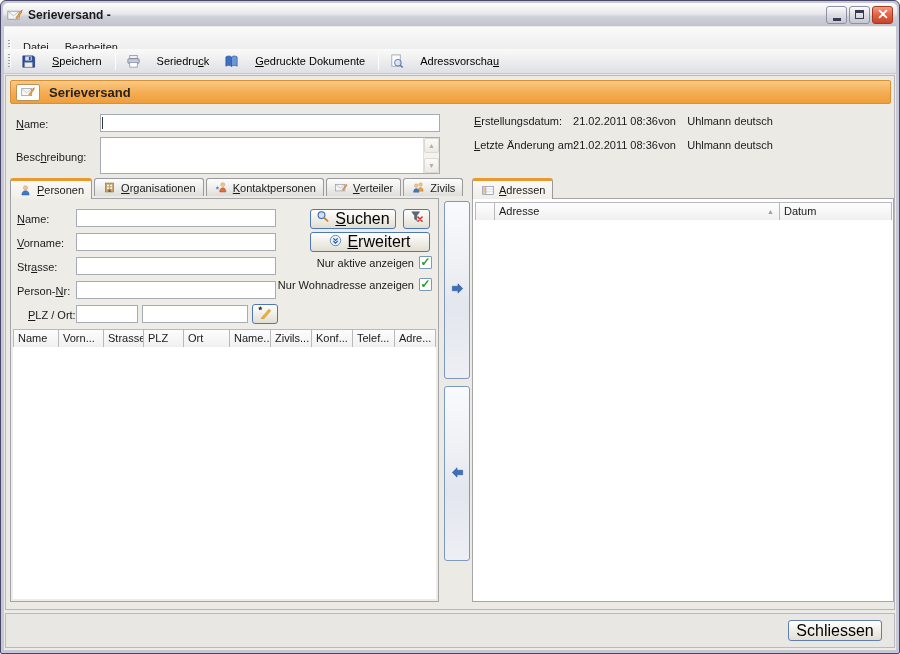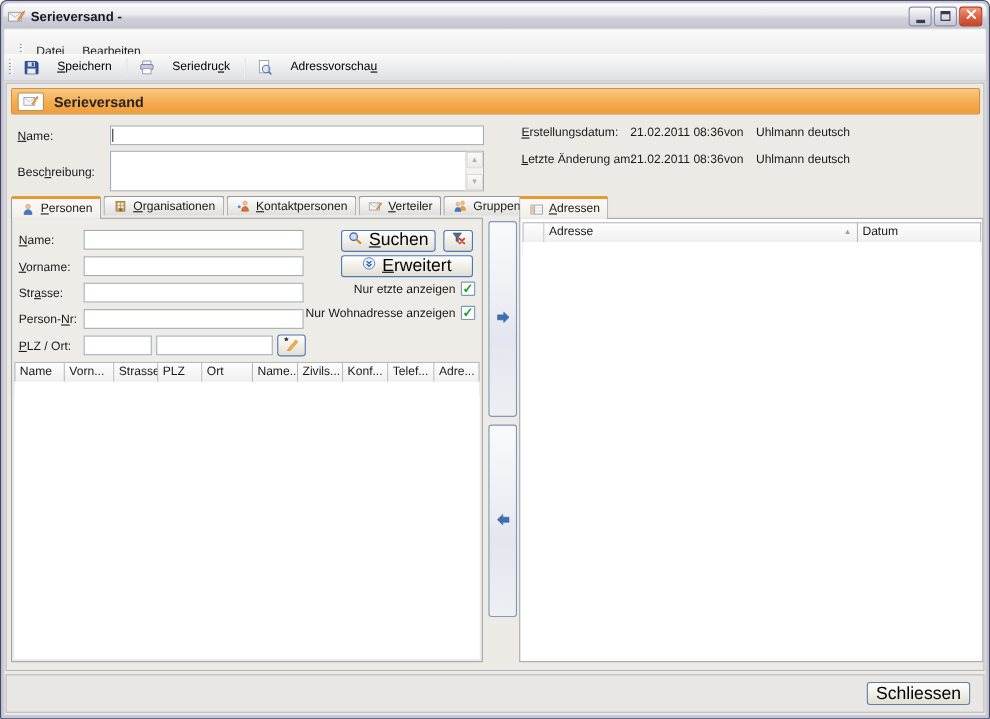--- a/index.html
+++ b/index.html
@@ -36,21 +36,21 @@
   
   .frame-body {
     position: absolute; left: 3px; right: 3px; top: 25px; bottom: 3px;
     background: #EDEBE7;
   }
 
   
   .menubar {
     position: absolute; left: 0; right: 0; top: 1px; height: 39px;
     background: linear-gradient(#FAFAF8, #E4E5E9);
-    display: flex; align-items: center; padding-left: 13px;
+    display: flex; align-items: center; padding-left: 3px;
   }
   .toolbar {
     position: absolute; left: 0; right: 0; top: 23px; height: 25px;
     background: linear-gradient(#FAFAF8, #DFE0E5);
     border-bottom: 1px solid #C6C7CD;
     display: flex; align-items: center; padding-left: 3px;
   }
   .grip {
     width: 3px; height: 14px; margin: 0 4px 0 1px;
     background: repeating-linear-gradient(180deg, #9C9CAC 0 1px, transparent 1px 3px);
@@ -215,20 +215,29 @@
       <button class="tb-btn">
         <span class="icon14">
           <svg width="15" height="15" viewBox="0 0 16 16">
             <rect x="4" y="1.5" width="8" height="3.6" fill="#EEF1F6" stroke="#8A90A0" stroke-width="0.8"></rect>
             <rect x="2" y="5" width="12" height="5" rx="1" fill="#C3CBDA" stroke="#707A90" stroke-width="0.8"></rect>
             <rect x="4" y="9" width="8" height="5" fill="#FFF" stroke="#8A90A0" stroke-width="0.8"></rect>
           </svg>
         </span>
         <span>Seriedru<u>c</u>k</span>
       </button>
+      <button class="tb-btn">
+        <span class="icon14">
+          <svg width="15" height="15" viewBox="0 0 16 16">
+            <path d="M8 3.2 C6.5 1.7 3.8 1.9 2 3.1 V13 C3.8 11.8 6.5 11.8 8 13.2 Z" fill="#3D6FC4" stroke="#27509A" stroke-width="0.7"></path>
+            <path d="M8 3.2 C9.5 1.7 12.2 1.9 14 3.1 V13 C12.2 11.8 9.5 11.8 8 13.2 Z" fill="#6F97D8" stroke="#27509A" stroke-width="0.7"></path>
+          </svg>
+        </span>
+        <span><u>G</u>edruckte Dokumente</span>
+      </button>
       <div class="tb-sep"></div>
       <button class="tb-btn">
         <span class="icon14">
           <svg width="15" height="15" viewBox="0 0 16 16">
             <rect x="3" y="1" width="9" height="12" fill="#FFF" stroke="#98A0B0" stroke-width="0.9"></rect>
             <circle cx="9.5" cy="9.3" r="3.6" fill="rgba(170,200,235,0.45)" stroke="#5E78A8" stroke-width="1"></circle>
             <line x1="12.1" y1="12" x2="14.6" y2="14.5" stroke="#5E78A8" stroke-width="1.6"></line>
           </svg>
         </span>
         <span>Adressvorscha<u>u</u></span>
@@ -320,21 +329,21 @@
         </div>
         <div class="tab">
           <span class="icon14">
             <svg width="13" height="13" viewBox="0 0 16 16">
               <circle cx="10.5" cy="4.3" r="2.1" fill="#F2C291" stroke="#C08A4E" stroke-width="0.5"></circle>
               <path d="M7.2 12.5 C7.2 9.5 8.7 8 10.5 8 C12.3 8 13.8 9.5 13.8 12.5 Z" fill="#E8A23C" stroke="#B8741E" stroke-width="0.5"></path>
               <circle cx="5.2" cy="5.6" r="2.1" fill="#F2C291" stroke="#C08A4E" stroke-width="0.5"></circle>
               <path d="M1.9 13.8 C1.9 10.8 3.4 9.3 5.2 9.3 C7 9.3 8.5 10.8 8.5 13.8 Z" fill="#3F79C9" stroke="#2A5AA0" stroke-width="0.5"></path>
             </svg>
           </span>
-          <span>Gruppen</span>
+          <span>Zivils</span>
         </div>
       </div>
 
       <div class="tabs" style="left:466px; top:102px;">
         <div class="tab active">
           <span class="icon14">
             <svg width="14" height="13" viewBox="0 0 16 16">
               <rect x="1.5" y="3" width="13" height="10" fill="#FFF" stroke="#7A849A" stroke-width="0.8"></rect>
               <rect x="1.9" y="3.4" width="3.6" height="9.2" fill="#F5C98C"></rect>
               <line x1="5.5" y1="3" x2="5.5" y2="13" stroke="#7A849A" stroke-width="0.6"></line>
@@ -348,21 +357,21 @@
 
       <div class="panel left">
         <span class="lbl" style="left:6px; top:14px;"><u>N</u>ame:</span>
         <input class="txt" style="left: 65px; top: 10px; width: 200px; height: 18px;" value="">
         <span class="lbl" style="left:6px; top:38px;"><u>V</u>orname:</span>
         <input class="txt" style="left: 65px; top: 34px; width: 200px; height: 18px;" value="">
         <span class="lbl" style="left:6px; top:62px;">Str<u>a</u>sse:</span>
         <input class="txt" style="left: 65px; top: 58px; width: 200px; height: 18px;" value="">
         <span class="lbl" style="left:6px; top:86px;">Person-<u>N</u>r:</span>
         <input class="txt" style="left: 65px; top: 82px; width: 200px; height: 18px;" value="">
-        <span class="lbl" style="left:6px; top:110px;"><u>P</u>LZ / Ort:</span>
+        <span class="lbl" style="left:17px; top:110px;"><u>P</u>LZ / Ort:</span>
         <input class="txt" style="left: 65px; top: 106px; width: 62px; height: 18px;" value="">
         <input class="txt" style="left: 131px; top: 106px; width: 106px; height: 18px;" value="">
         <button class="btn-xp" style="left:241px; top:105px; width:26px; height:20px;">
           <span>
             <svg width="14" height="14" viewBox="0 0 16 16">
               <path d="M2.6 1.2 l0.8 1.6 1.8 0.25 -1.3 1.25 0.3 1.8 -1.6-0.85 -1.6 0.85 0.3-1.8 -1.3-1.25 1.8-0.25 Z" fill="#30303A"></path>
               <path d="M4.4 14.2 L12.4 4.8 L14.6 6.6 L6.8 15.6 L3.8 15.9 Z" fill="#F0B23C" stroke="#B87A1E" stroke-width="0.5"></path>
             </svg>
           </span>
         </button>
@@ -389,21 +398,21 @@
             <svg width="13" height="13" viewBox="0 0 16 16">
               <circle cx="8" cy="8" r="6.4" fill="#E8F0FA" stroke="#4E77B5" stroke-width="1"></circle>
               <path d="M5.3 5.4 L8 7.9 L10.7 5.4" fill="none" stroke="#2E5FA8" stroke-width="1.5"></path>
               <path d="M5.3 8.7 L8 11.2 L10.7 8.7" fill="none" stroke="#2E5FA8" stroke-width="1.5"></path>
             </svg>
           </span>
           <span><u>E</u>rweitert</span>
         </button>
 
         <div class="checkrow" style="right:6px; top:57px;">
-          <span>Nur etzte anzeigen</span>
+          <span>Nur aktive anzeigen</span>
           <span class="checkbox">✓</span>
         </div>
         <div class="checkrow" style="right:6px; top:79px;">
           <span>Nur Wohnadresse anzeigen</span>
           <span class="checkbox">✓</span>
         </div>
 
         <div class="thead" style="left:2px; top:130px; width:423px;">
           <span class="th" style="width:46px;">Name</span>
           <span class="th" style="width:45px;">Vorn...</span>

